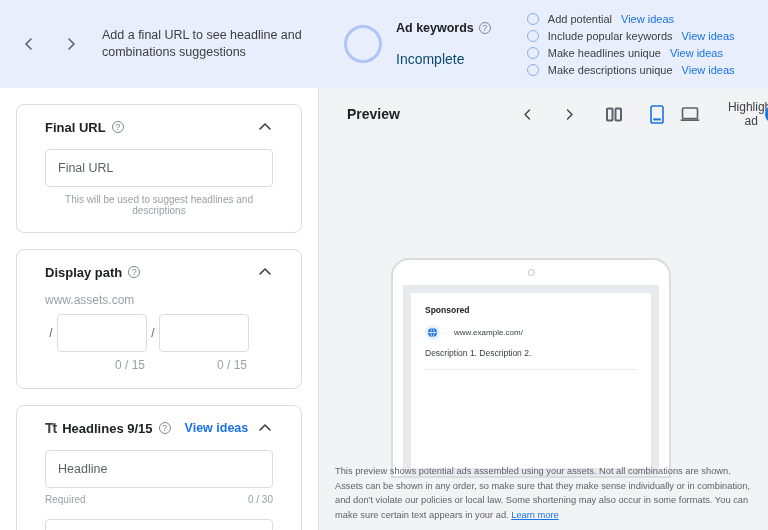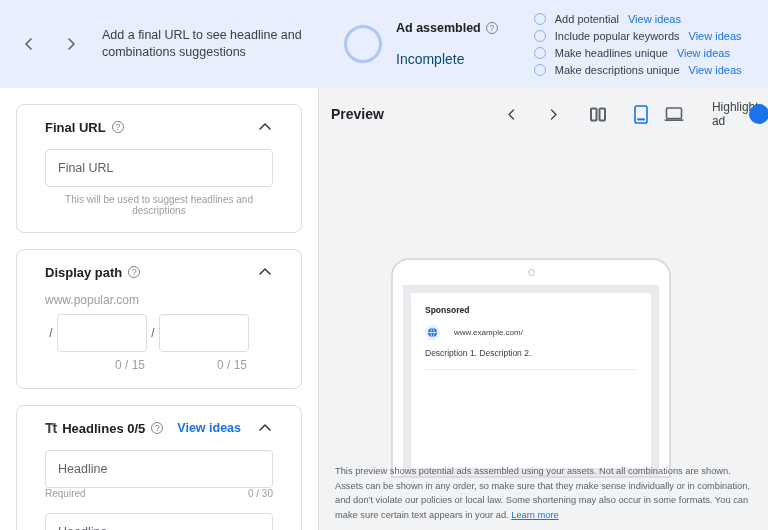--- a/index.html
+++ b/index.html
@@ -134,33 +134,34 @@
   .tt-icon {
     font-weight: bold; font-size: 14px; color: #3c4043;
     letter-spacing: -1px;
   }
   .view-ideas {
     color: #1a73e8; font-size: 12.5px; font-weight: bold;
     margin-left: 8px; cursor: pointer;
   }
   .hl-meta {
     display: flex; justify-content: space-between;
-    font-size: 10px; color: #9aa0a6; 
+    font-size: 10px; color: #9aa0a6; margin-top: 6px;
   }
 
   
   .right-col {
     position: absolute; top: 88px; left: 318px;
     width: 450px; height: 442px;
     background: #f1f3f4;
     border-left: 1px solid #e0e0e0;
   }
   .preview-bar {
     height: 52px; display: flex; align-items: center;
-    padding: 0 12px;
+    padding: 0 28px;
+    text-align: center;
   }
   .preview-title {
     font-size: 14px; font-weight: bold; color: #202124;
   }
   .pv-arrows { display: flex; gap: 22px; margin-left: 118px; }
   .pv-icon-btn {
     width: 20px; height: 20px; cursor: pointer;
     display: flex; align-items: center; justify-content: center;
   }
   .split-icon { margin-left: 26px; }
@@ -261,21 +262,21 @@
         </svg>
     </div>
   </div>
 
   <div class="header-msg">Add a final URL to see headline and combinations suggestions</div>
 
   <div class="ad-strength-block">
     <div class="strength-ring"></div>
     <div class="strength-text">
       <div class="strength-title">
-        <span>Ad assembled</span>
+        <span>Ad keywords</span>
         <span class="help-icon">?</span>
       </div>
       <div class="strength-sub">Incomplete</div>
     </div>
   </div>
 
   <div class="suggestions">
     <div class="sugg-row">
       <span class="sugg-circle"></span>
       <span>Add potential</span>
@@ -318,21 +319,21 @@
   <div class="card">
     <div class="card-head">
       <div class="card-title">
         <span>Display path</span>
         <span class="help-icon">?</span>
       </div>
       <svg class="chevron-up" viewBox="0 0 16 16">
         <path d="M3 10 L8 5 L13 10" stroke="#3c4043" stroke-width="1.6" fill="none" stroke-linecap="round" stroke-linejoin="round"></path>
       </svg>
     </div>
-    <div class="dp-domain">www.popular.com</div>
+    <div class="dp-domain">www.assets.com</div>
     <div class="dp-row">
       <div class="dp-group">
         <span class="dp-slash">/</span>
         <div class="dp-field">
           <div class="dp-box"></div>
           <div class="dp-count">0 / 15</div>
         </div>
       </div>
       <div class="dp-group">
         <span class="dp-slash">/</span>
@@ -341,21 +342,21 @@
           <div class="dp-count">0 / 15</div>
         </div>
       </div>
     </div>
   </div>
 
   <div class="card">
     <div class="card-head">
       <div class="card-title">
         <span class="tt-icon">Tt</span>
-        <span>Headlines 0/5</span>
+        <span>Headlines 9/15</span>
         <span class="help-icon">?</span>
         <span class="view-ideas">View ideas</span>
       </div>
       <svg class="chevron-up" viewBox="0 0 16 16">
         <path d="M3 10 L8 5 L13 10" stroke="#3c4043" stroke-width="1.6" fill="none" stroke-linecap="round" stroke-linejoin="round"></path>
       </svg>
     </div>
 
     <div class="text-input">Headline</div>
     <div class="hl-meta">

